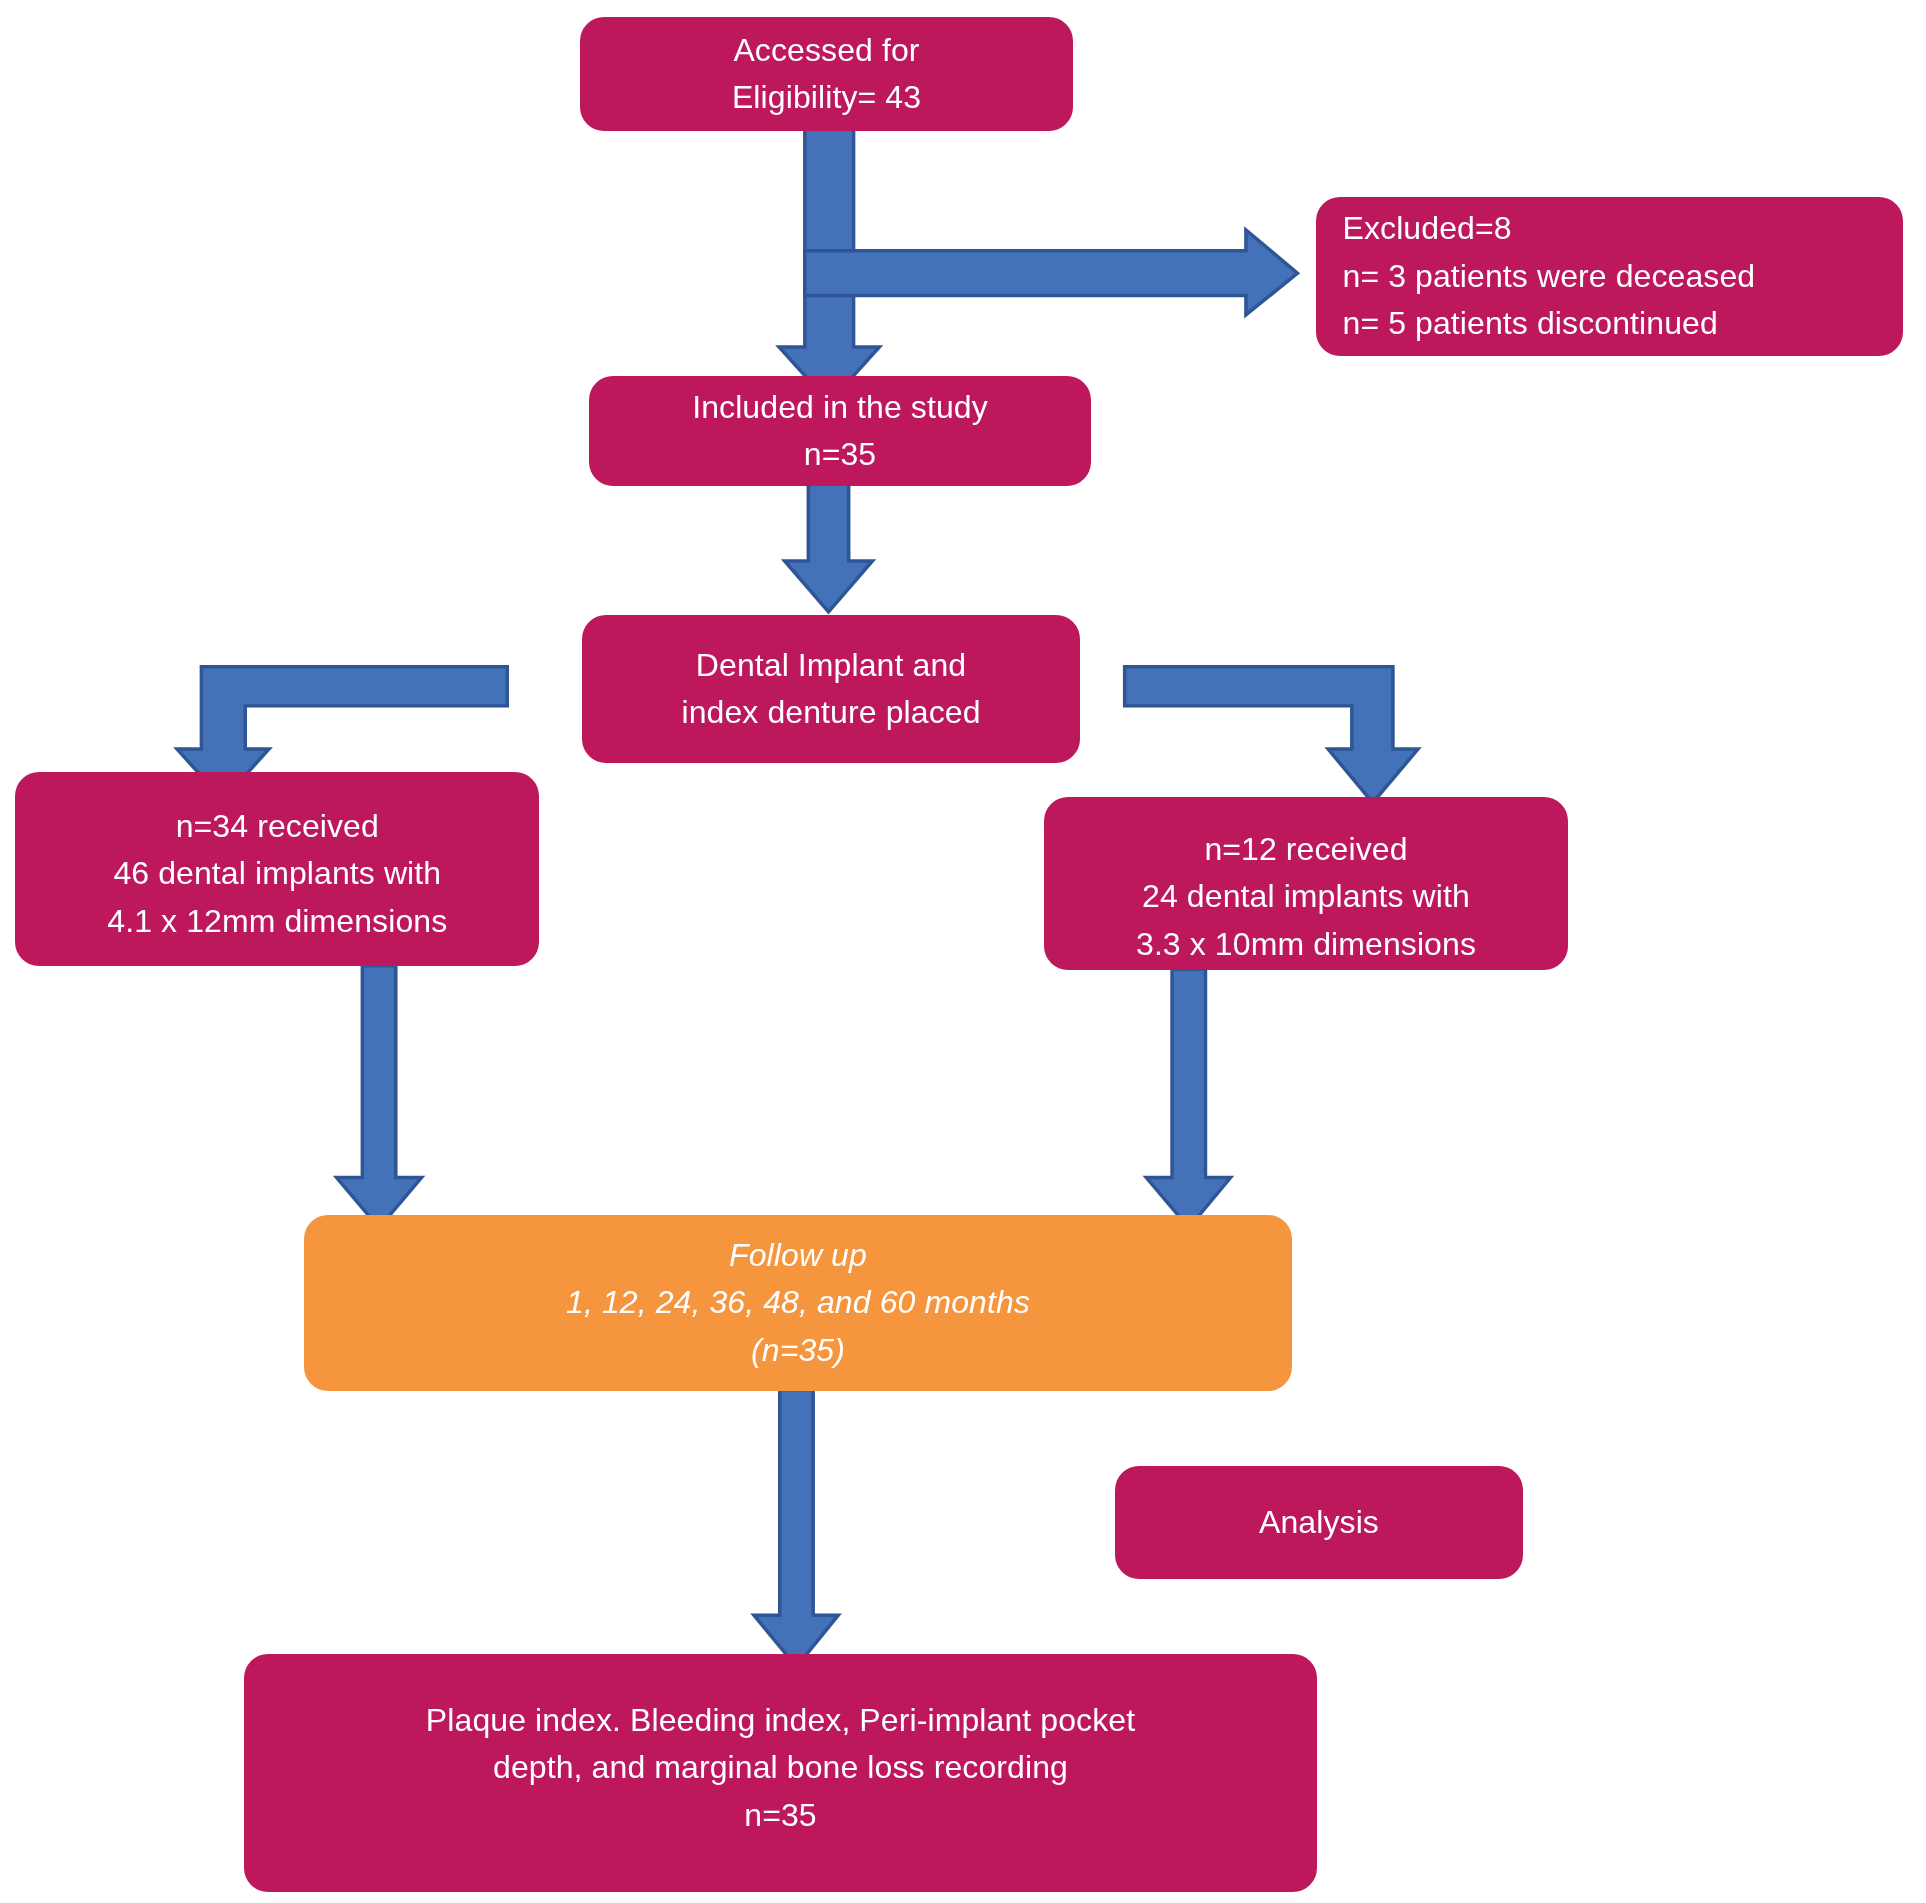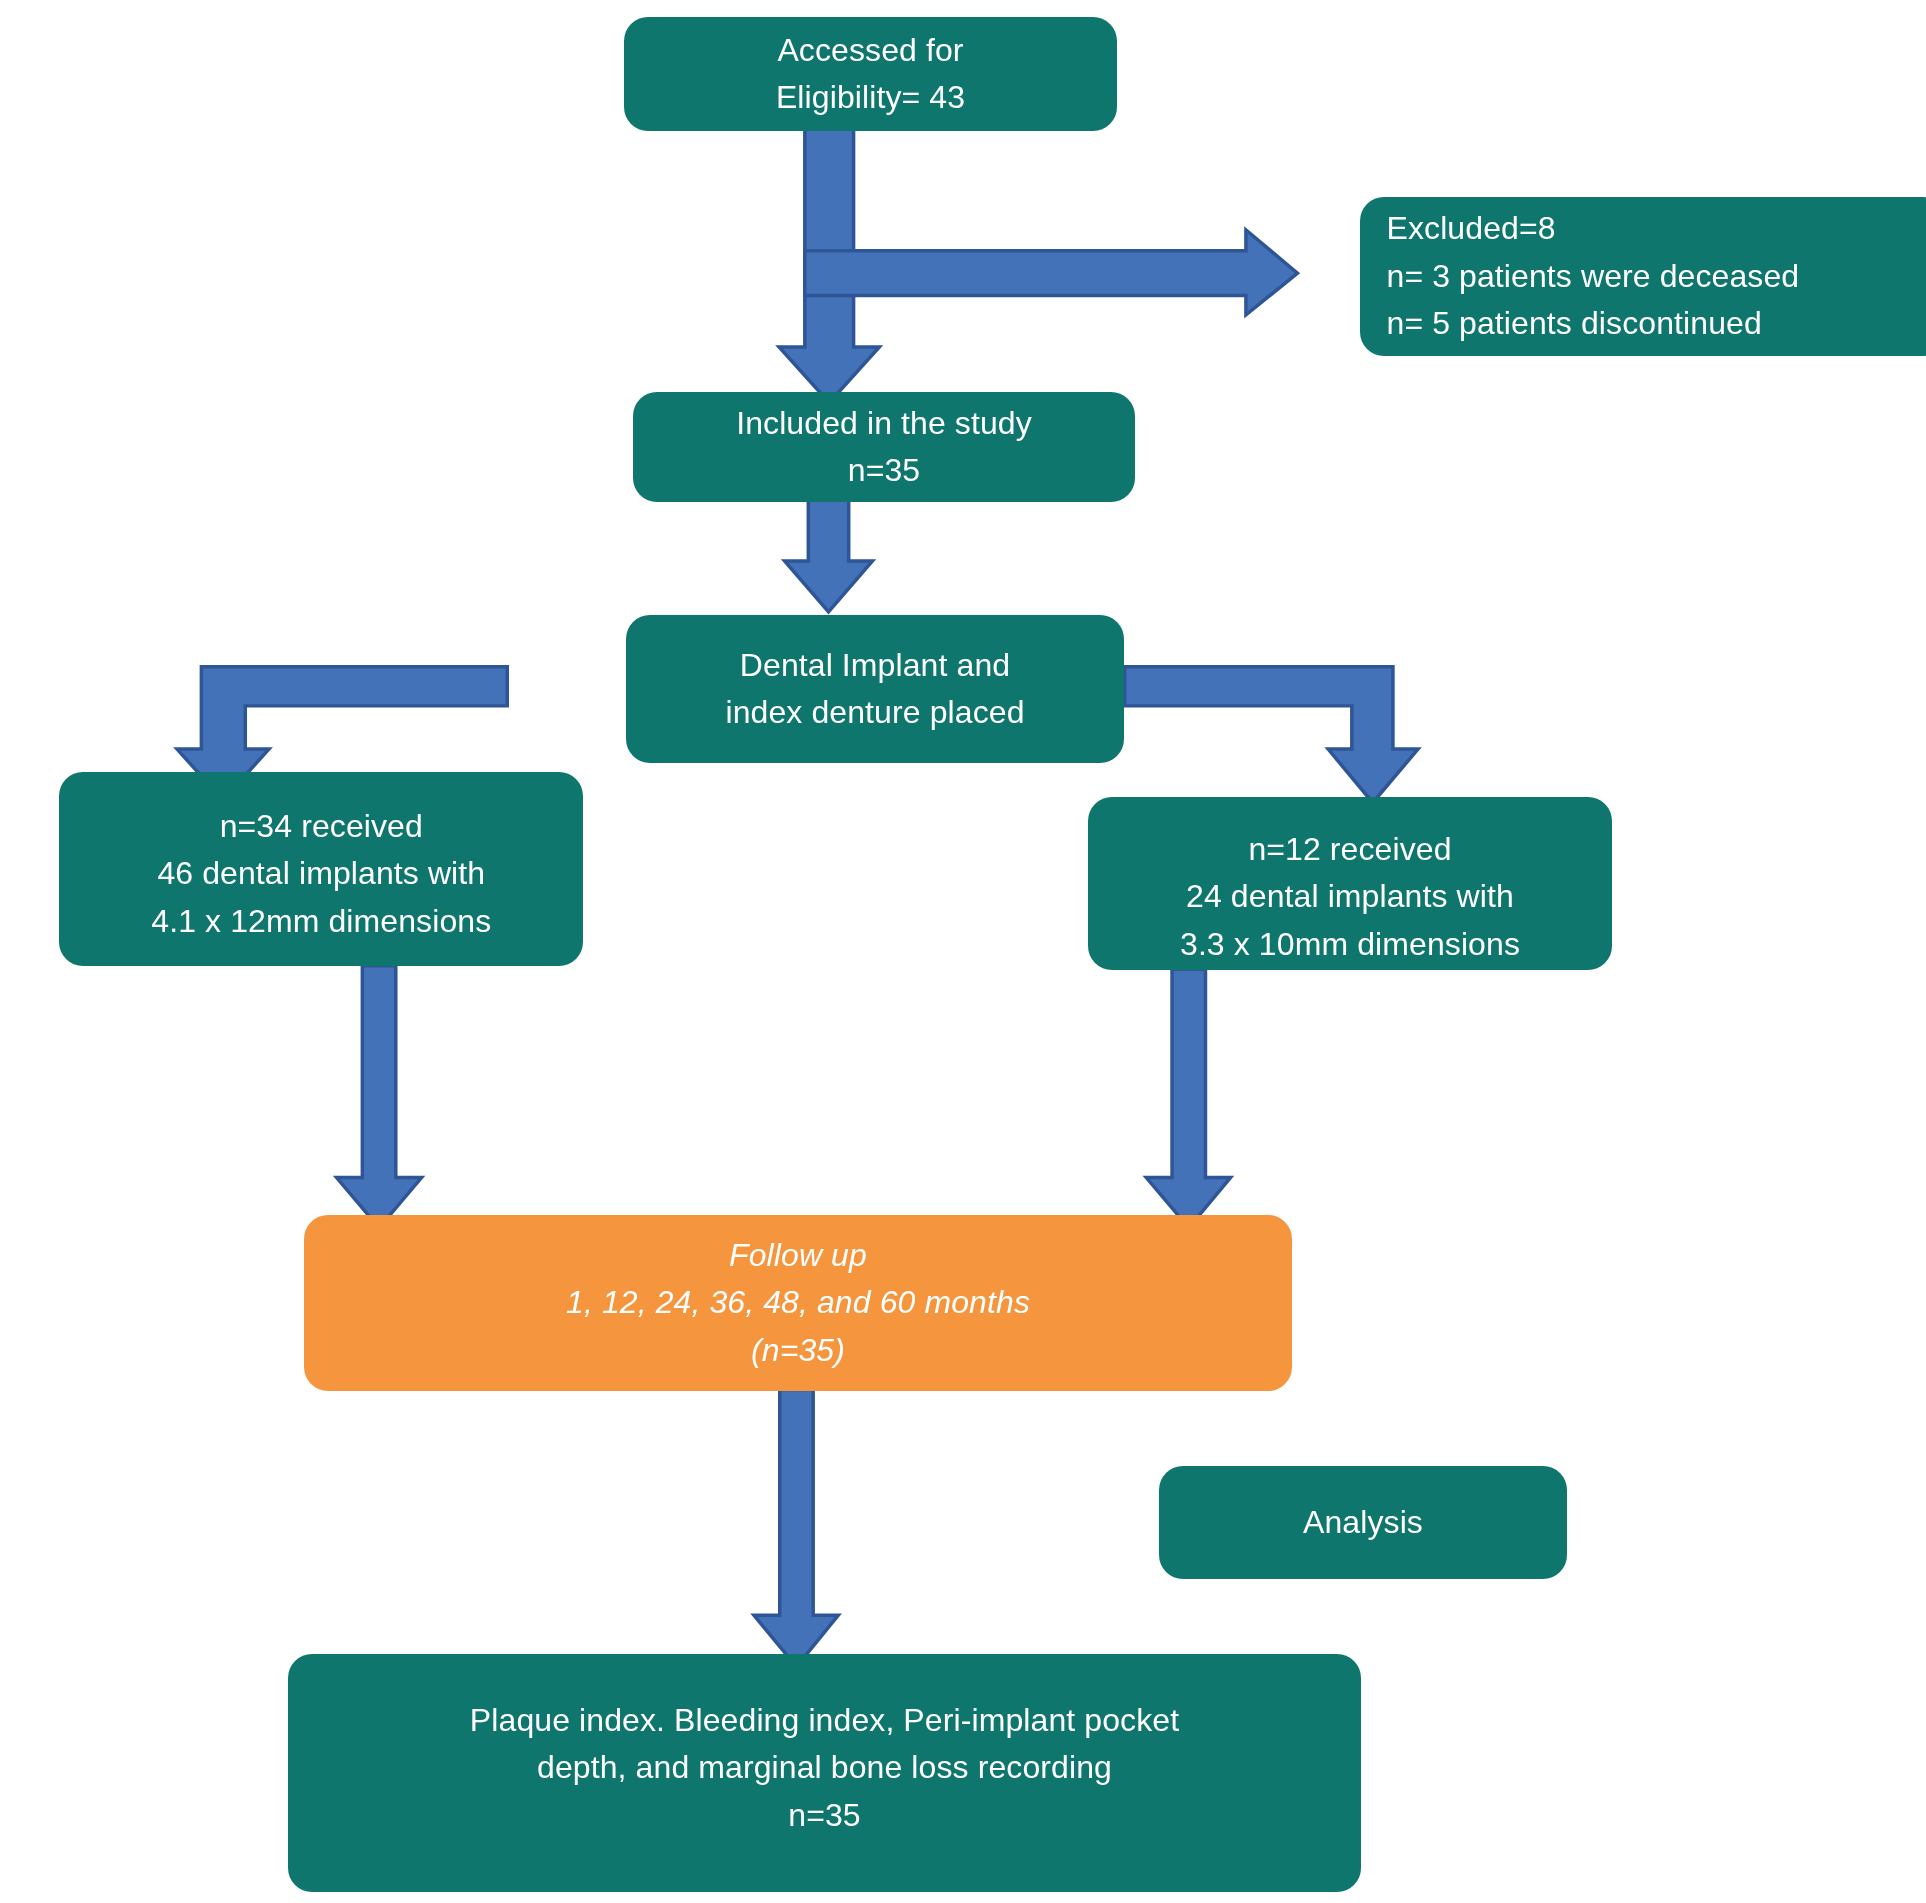--- a/index.html
+++ b/index.html
@@ -23,21 +23,21 @@
     justify-content: center;
     text-align: center;
     color: #ffffff;
     border-radius: 24px;
     padding: 9.8px 15.3px;
     line-height: 1.48;
     font-size: 32px;
     letter-spacing: 0.1px;
     z-index: 3;
   }
-  .node.green { background: #0f766e; margin-left: 44px; }
+  .node.green { background: #be185d; }
   .node.orange { background: #F5963F; font-style: italic; }
   .node .txt { width: 100%; white-space: pre-line; }
 
   
   svg#wires {
     position: absolute;
     left: 0; top: 0;
     width: 1926px;
     height: 1903px;
     z-index: 1;
@@ -133,21 +133,21 @@
     <span class="txt">Accessed for
 Eligibility= 43</span>
   </div>
 
   <div class="node green" style="left:1316px; top:197px; width:587px; height:159px; justify-content:flex-end; text-align:left; padding-left:26.5px;">
     <span class="txt" style="text-align:left;">Excluded=8
 n= 3 patients were deceased
 n= 5 patients discontinued</span>
   </div>
 
-  <div class="node green" style="left:589px; top:392px; width:502px; height:110px;">
+  <div class="node green" style="left:589px; top:376px; width:502px; height:110px;">
     <span class="txt">Included in the study
 n=35</span>
   </div>
 
   <div class="node green" style="left:582px; top:615px; width:498px; height:148px;">
     <span class="txt">Dental Implant and
 index denture placed</span>
   </div>
 
   <div class="node green" style="left:15.3px; top:772px; width:524px; height:194px; align-items:flex-start; padding-top:31px;">

